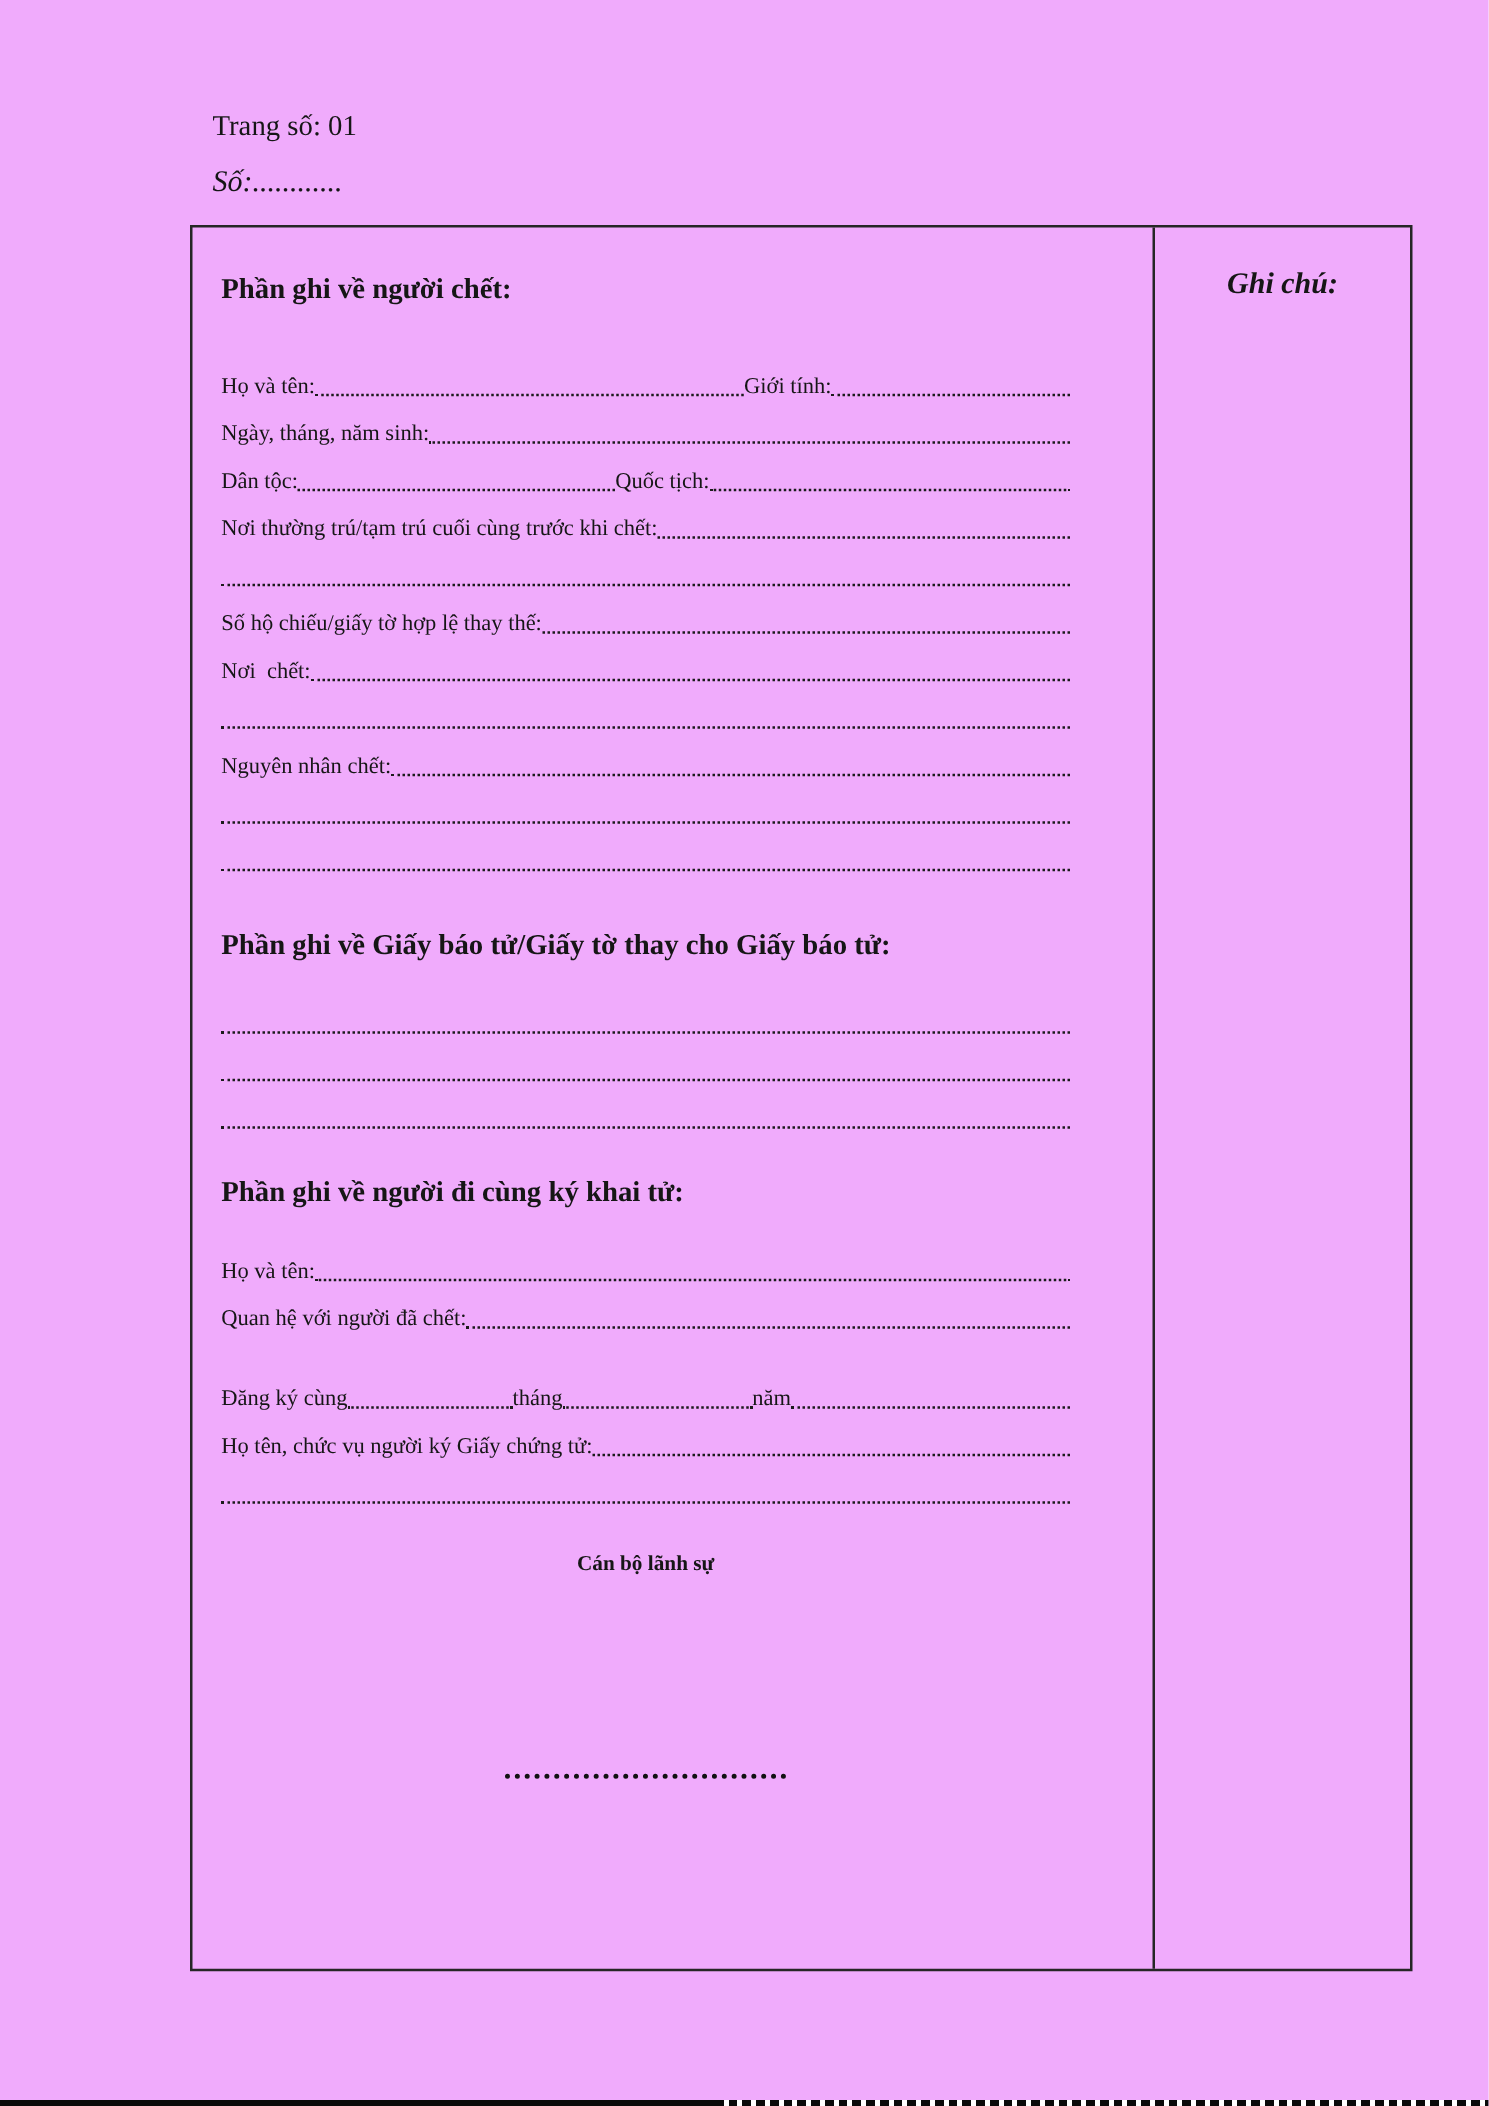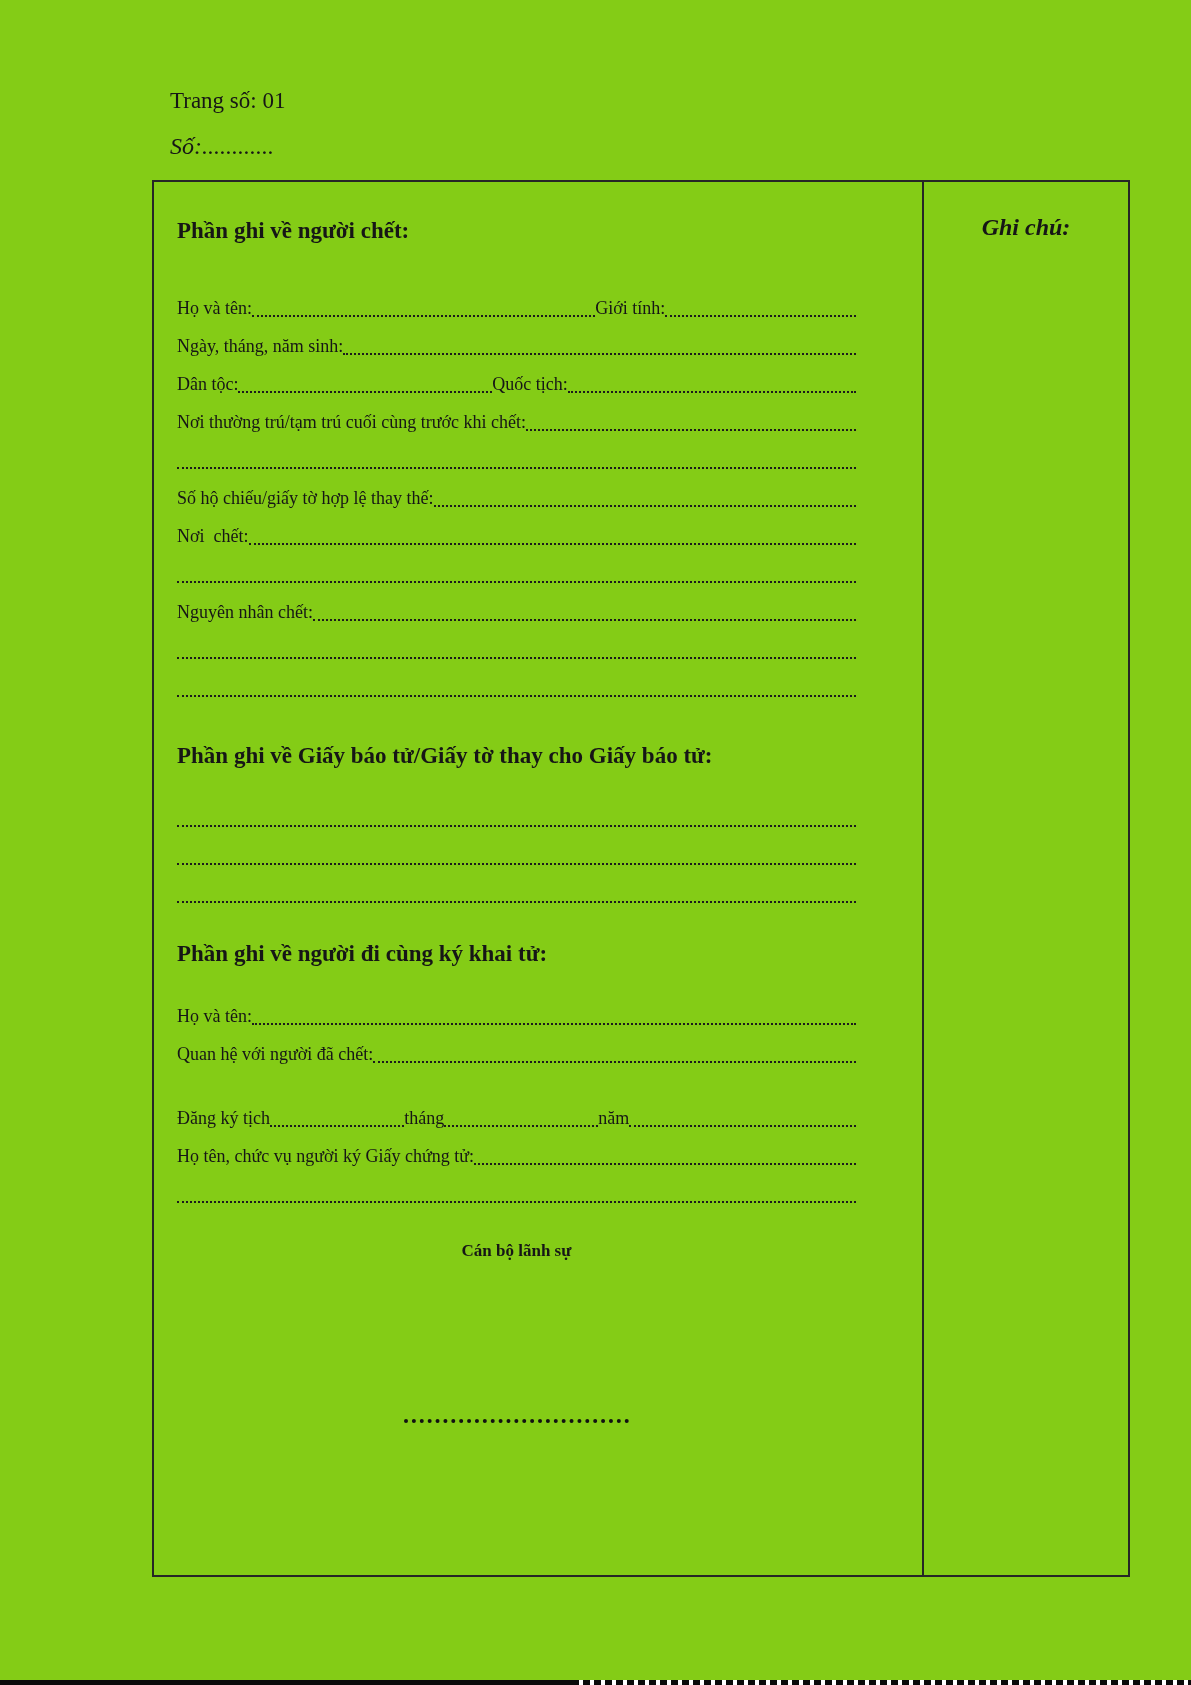--- a/index.html
+++ b/index.html
@@ -4,21 +4,21 @@
 <style>
   html, body {
     margin: 0;
     padding: 0;
     background: #ffffff;
   }
   .sheet {
     position: relative;
     width: 1191px;
     height: 1685px;
-    background: #84cc16;
+    background: #f0abfc;
     font-family: "Liberation Serif", "DejaVu Serif", serif;
     color: #161616;
     overflow: hidden;
   }
 
   
   .page-number {
     position: absolute;
     left: 170px;
     top: 88px;
@@ -218,21 +218,21 @@
           <div class="section-heading">Phần ghi về người đi cùng ký khai tử:</div>
           <div class="field-line line-ho-va-ten-nguoi-dang-ky">
             <span class="label">Họ và tên:</span>
             <span class="fill"></span>
           </div>
           <div class="field-line line-quan-he-voi-nguoi-da-chet">
             <span class="label">Quan hệ với người đã chết:</span>
             <span class="fill"></span>
           </div>
           <div class="field-line line-dang-ky-ngay">
-            <span class="label">Đăng ký tịch</span>
+            <span class="label">Đăng ký cùng</span>
             <span class="fill"></span>
             <span class="label">tháng</span>
             <span class="fill"></span>
             <span class="label">năm</span>
             <span class="fill"></span>
           </div>
           <div class="field-line line-nguoi-ky-giay-chung-tu">
             <span class="label">Họ tên, chức vụ người ký Giấy chứng tử:</span>
             <span class="fill"></span>
           </div>

